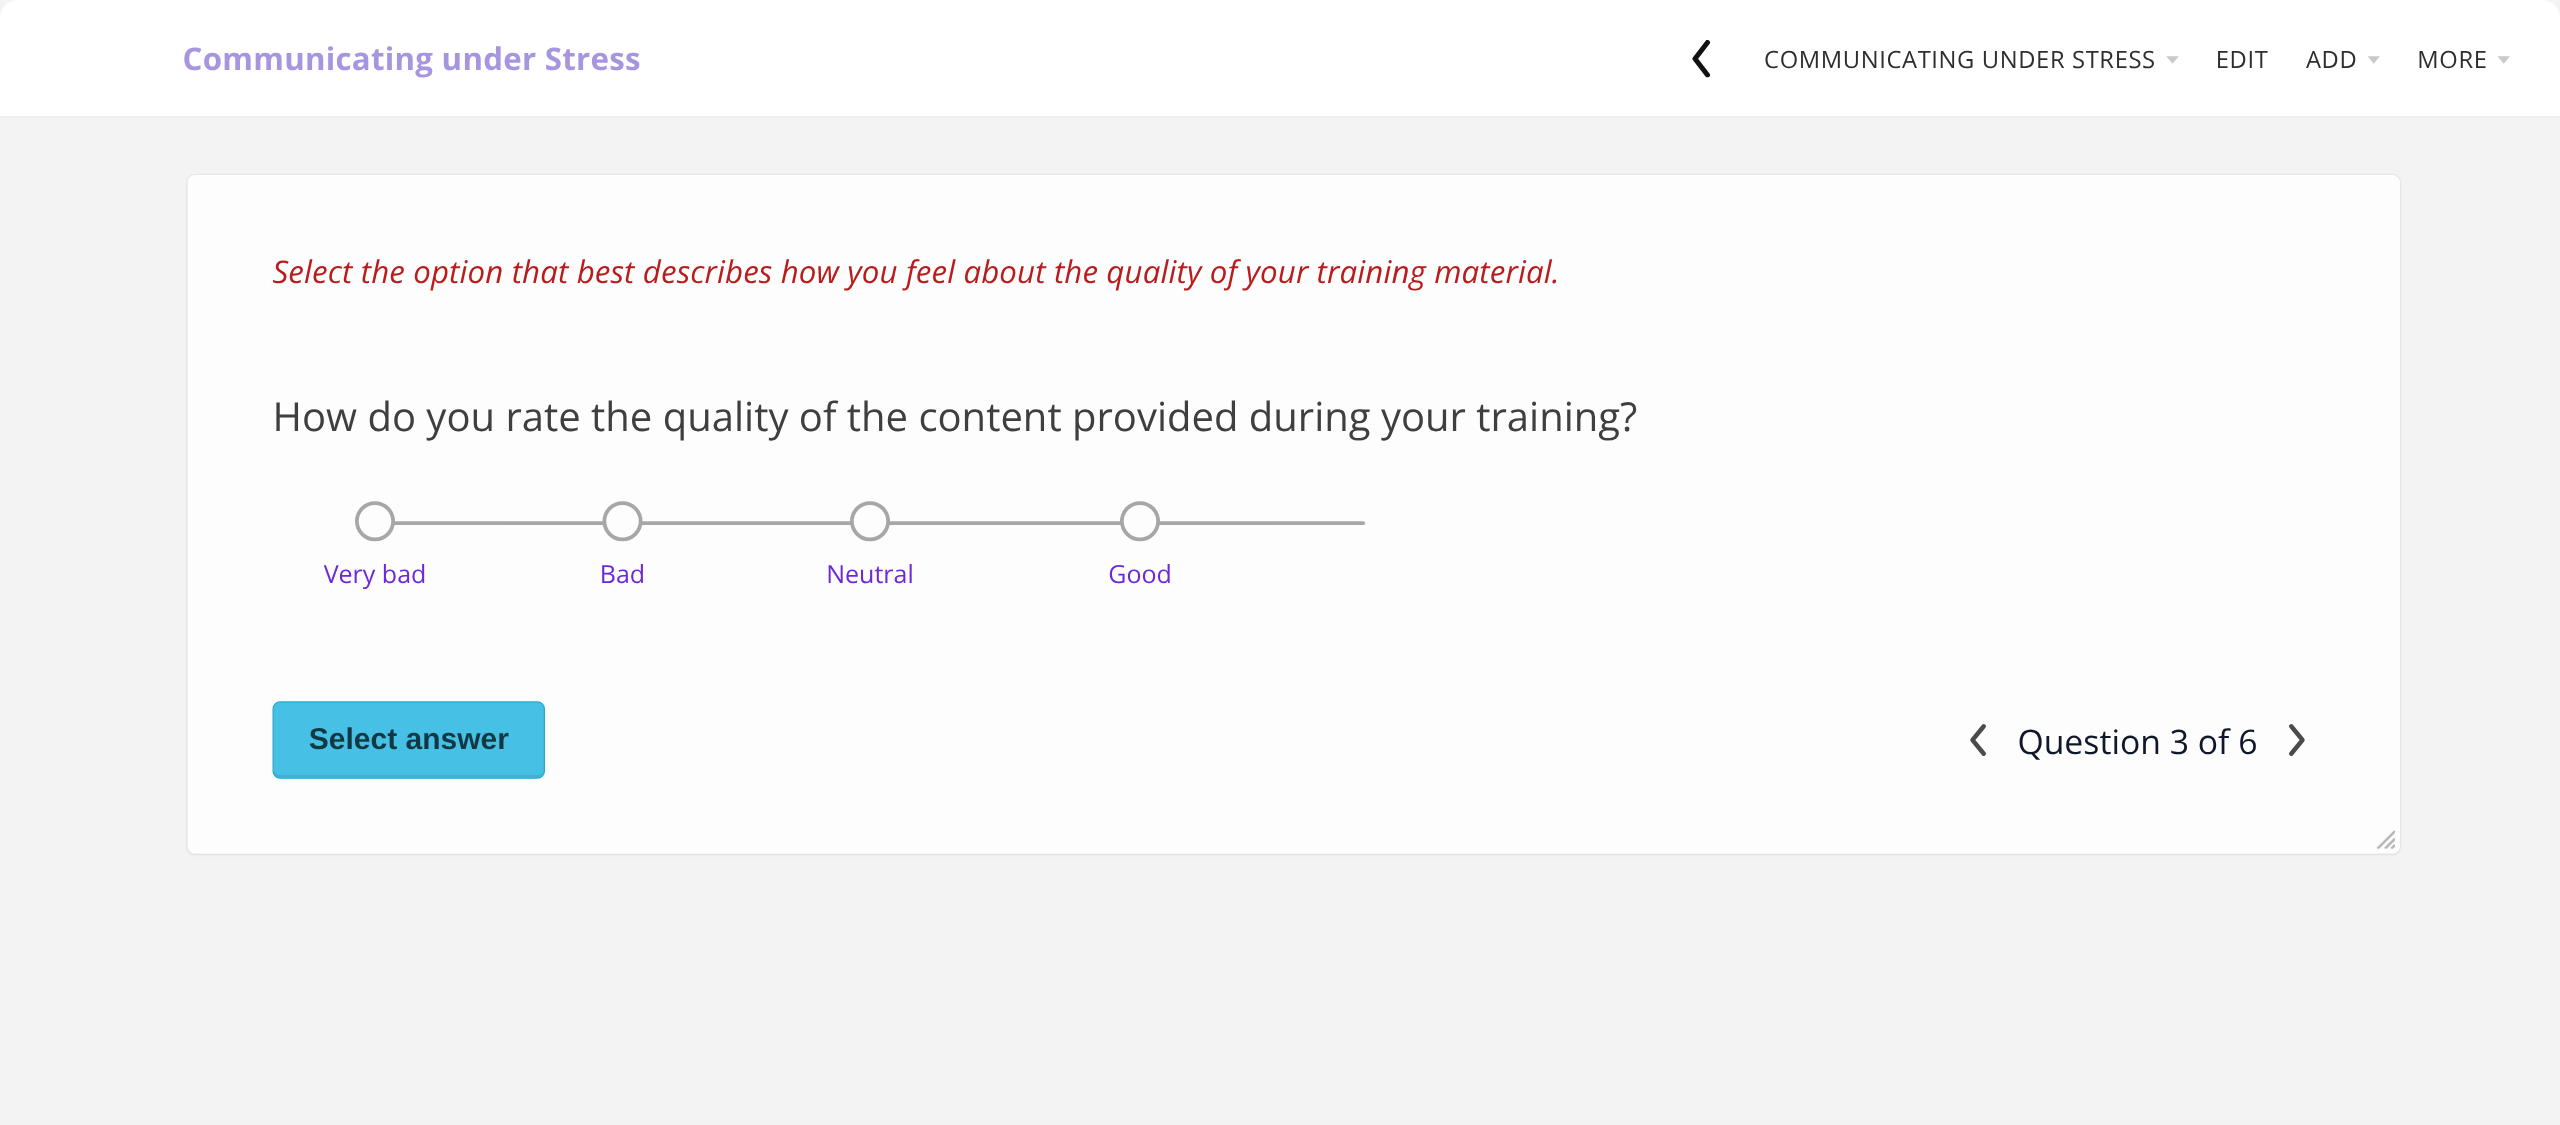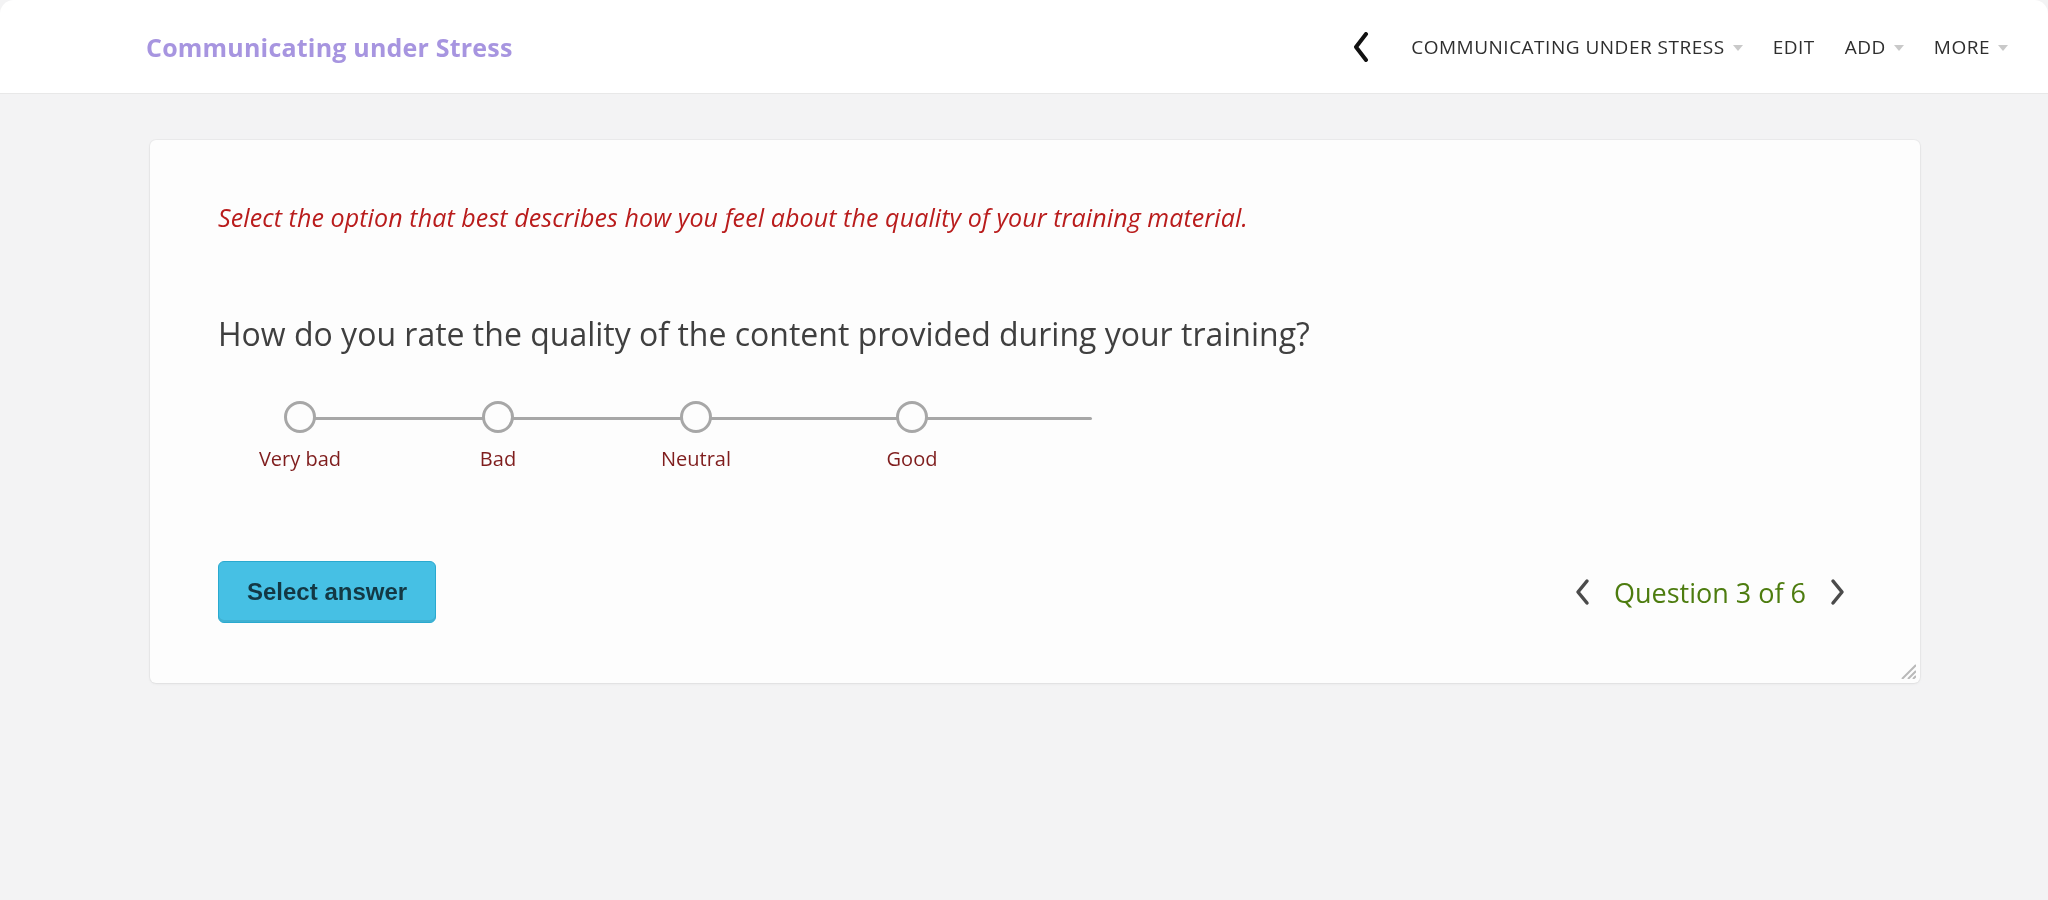--- a/index.html
+++ b/index.html
@@ -51,32 +51,32 @@
     position:absolute; top:0; width:120px; text-align:center; transform:translateX(-50%);
   }
   .likert-dot {
     width:32px; height:32px; border-radius:50%; background:#fdfdfd; border:3px solid #a7a7a7;
     margin:0 auto; cursor:pointer; display:flex; align-items:center; justify-content:center;
   }
   .likert-dot.selected { border-color:#2f7a2f; }
   .likert-dot.selected::after {
     content:""; width:16px; height:16px; border-radius:50%; background:#2f7a2f;
   }
-  .likert-label { margin-top:12px; font-size:20px; color:#7f1d1d; white-space:nowrap; }
+  .likert-label { margin-top:12px; font-size:20px; color:#6d28d9; white-space:nowrap; }
 
   .footer-row {
     margin-top:70px; display:flex; align-items:center; justify-content:space-between;
   }
   .submit-btn {
     background:#46c0e4; border:1px solid #2aa9cf; color:#133844; font-size:24px; font-weight:700;
     padding:16px 28px; border-radius:6px; cursor:pointer;
     box-shadow: inset 0 -2px 0 rgba(0,0,0,0.08);
   }
   .pager {
-    display:flex; align-items:center; gap:18px; color:#4d7c0f; font-size:27px; font-weight:400;
+    display:flex; align-items:center; gap:18px; color:#0f172a; font-size:27px; font-weight:400;
   }
   .pager .chev { cursor:pointer; padding:6px; display:flex; }
 
   .corner-handle {
     position:absolute; right:4px; bottom:4px; width:18px; height:18px;
   }
   .corner-handle svg { display:block; }
 </style>
 </head>
 <body>

